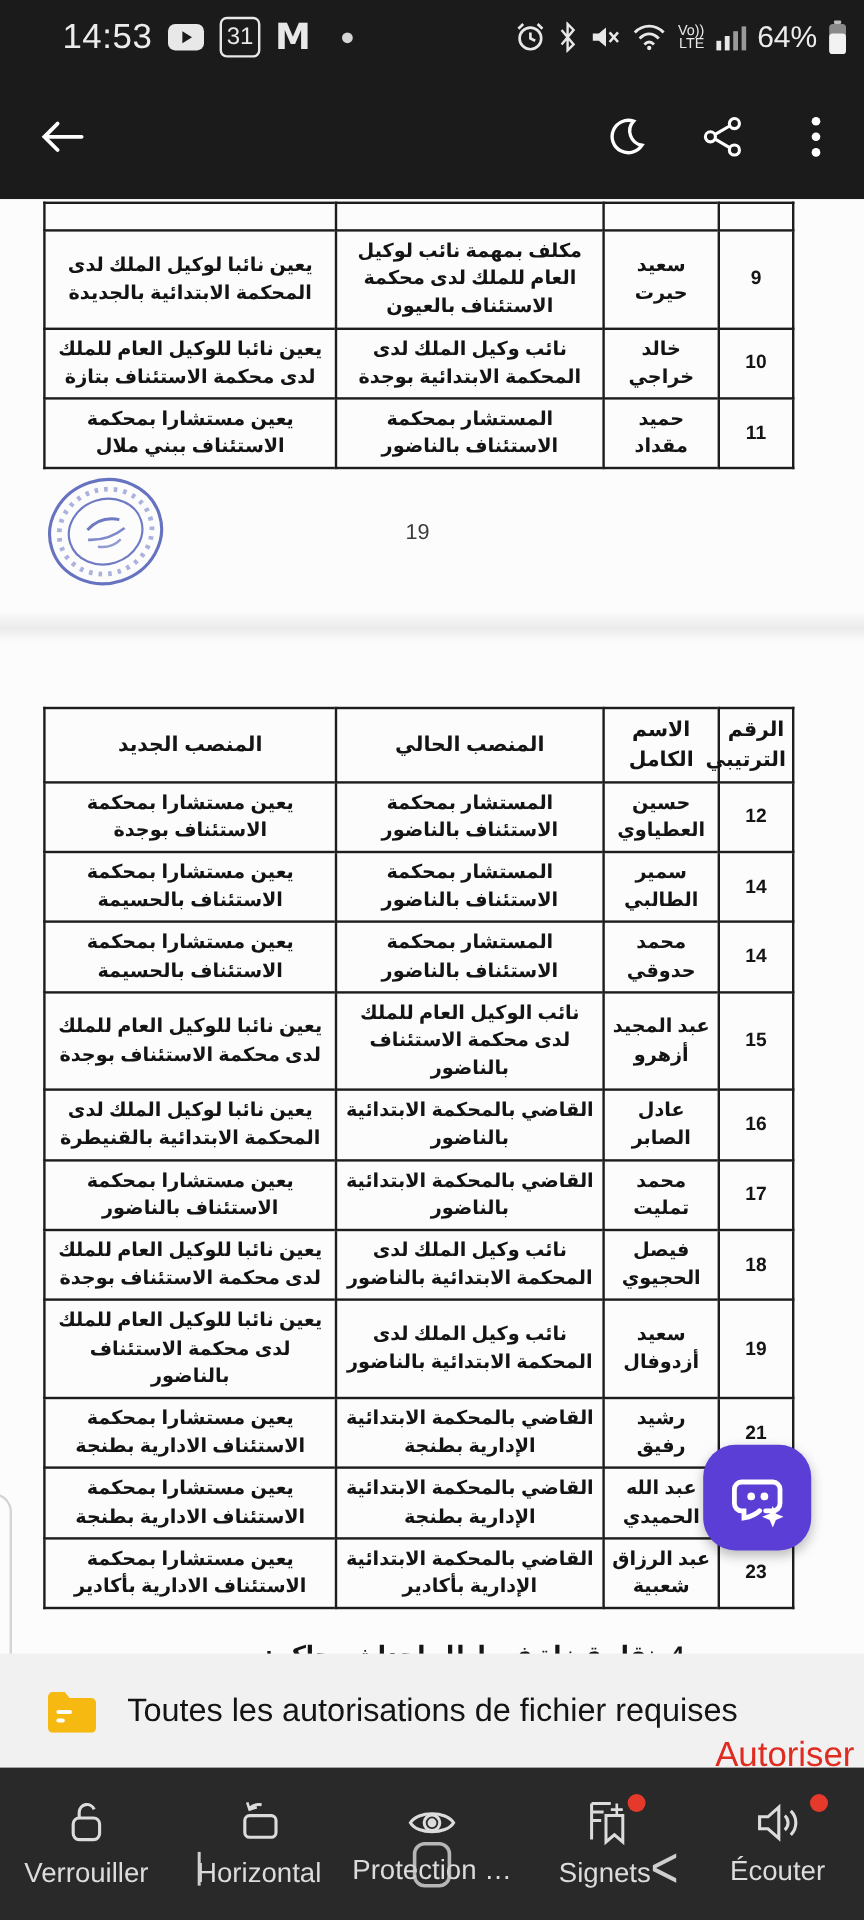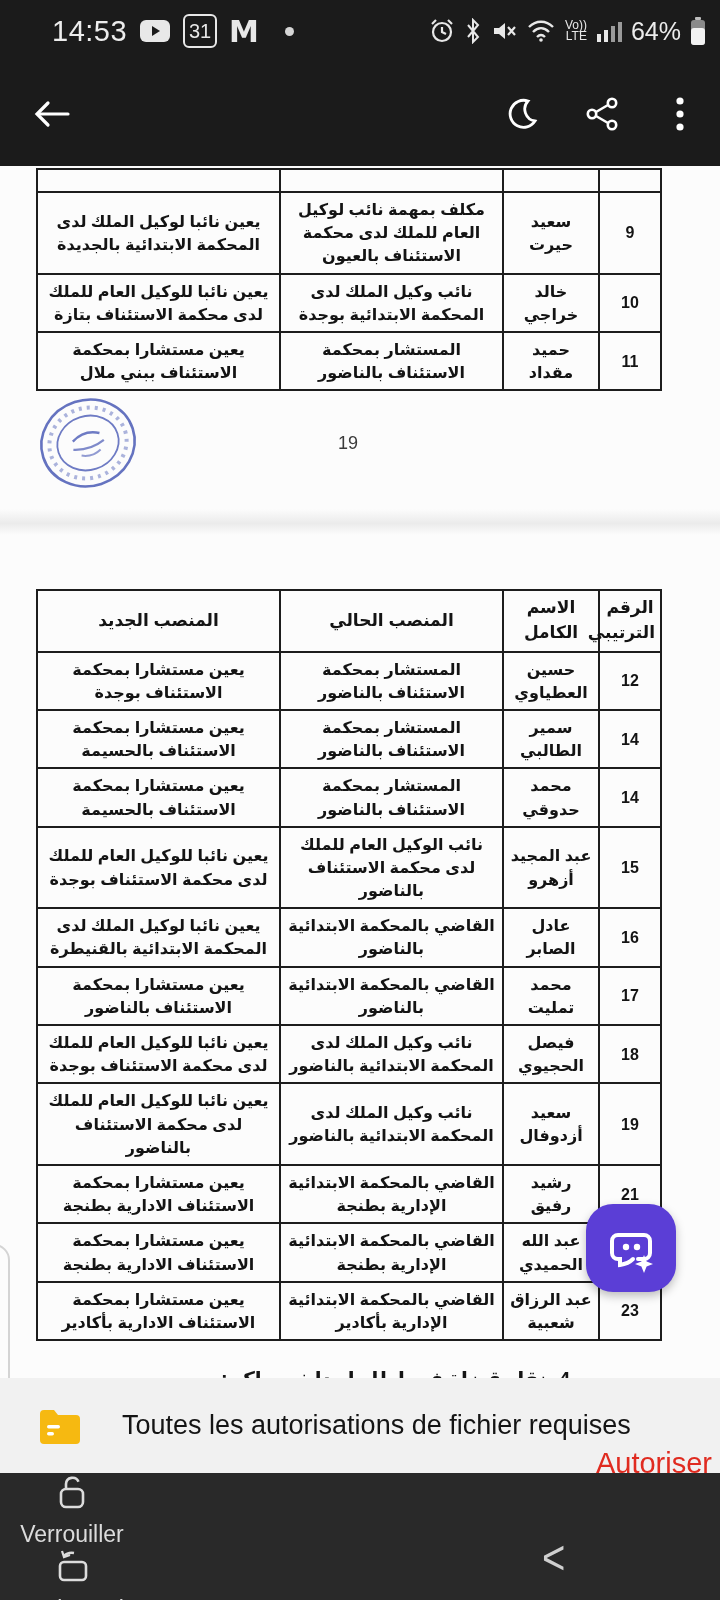--- a/index.html
+++ b/index.html
@@ -40,24 +40,24 @@
   .fab{position:absolute;left:586px;top:1204px;width:90px;height:88px;border-radius:27px;
     background:#5b3ed6;display:flex;align-items:center;justify-content:center;
     box-shadow:0 4px 10px rgba(0,0,0,.25);}
   
   .sheet-edge{position:absolute;left:-24px;top:1244px;width:30px;height:210px;
     border:2px solid #d4d4d4;border-radius:16px;}
   
   .banner{position:absolute;top:1378px;left:0;width:720px;height:95px;background:#f1f1f1;
     display:flex;align-items:center;}
   .folder{margin-left:38px;}
-  .banner-text{margin-left:40px;font-size:27px;color:#141414;white-space:nowrap;}
+  .banner-text{margin-left:24px;font-size:27px;color:#141414;white-space:nowrap;}
   .autoriser{position:absolute;right:8px;top:30px;font-size:29px;color:#e02b20;font-weight:400;margin-top:39px;}
   
-  .navbar{position:absolute;top:1473px;left:0;width:720px;height:127px;background:#292929;display:flex;flex-direction:column;}
+  .navbar{position:absolute;top:1473px;left:0;width:720px;height:127px;background:#292929;display:flex;}
   .nav-item{width:144px;display:flex;flex-direction:column;align-items:center;justify-content:center;gap:8px;position:relative;}
   .nav-label{font-size:23px;color:#dcdcdc;white-space:nowrap;}
   .nav-badge{position:absolute;top:22px;right:38px;width:15px;height:15px;border-radius:50%;background:#e5392c;}
   .nav-chevron{position:absolute;left:542px;top:62px;font-size:40px;color:#cfcfcf;font-weight:400;transform:scaleY(1.2);}
   .bar-artifact{position:absolute;left:18px;top:66px;font-size:30px;color:#cfcfcf;}
   .ring-artifact{position:absolute;left:56px;top:62px;width:26px;height:32px;border:3px solid #cfcfcf;border-radius:10px;opacity:.85;}
   svg{display:block;}
 </style>
 </head>
 <body>

